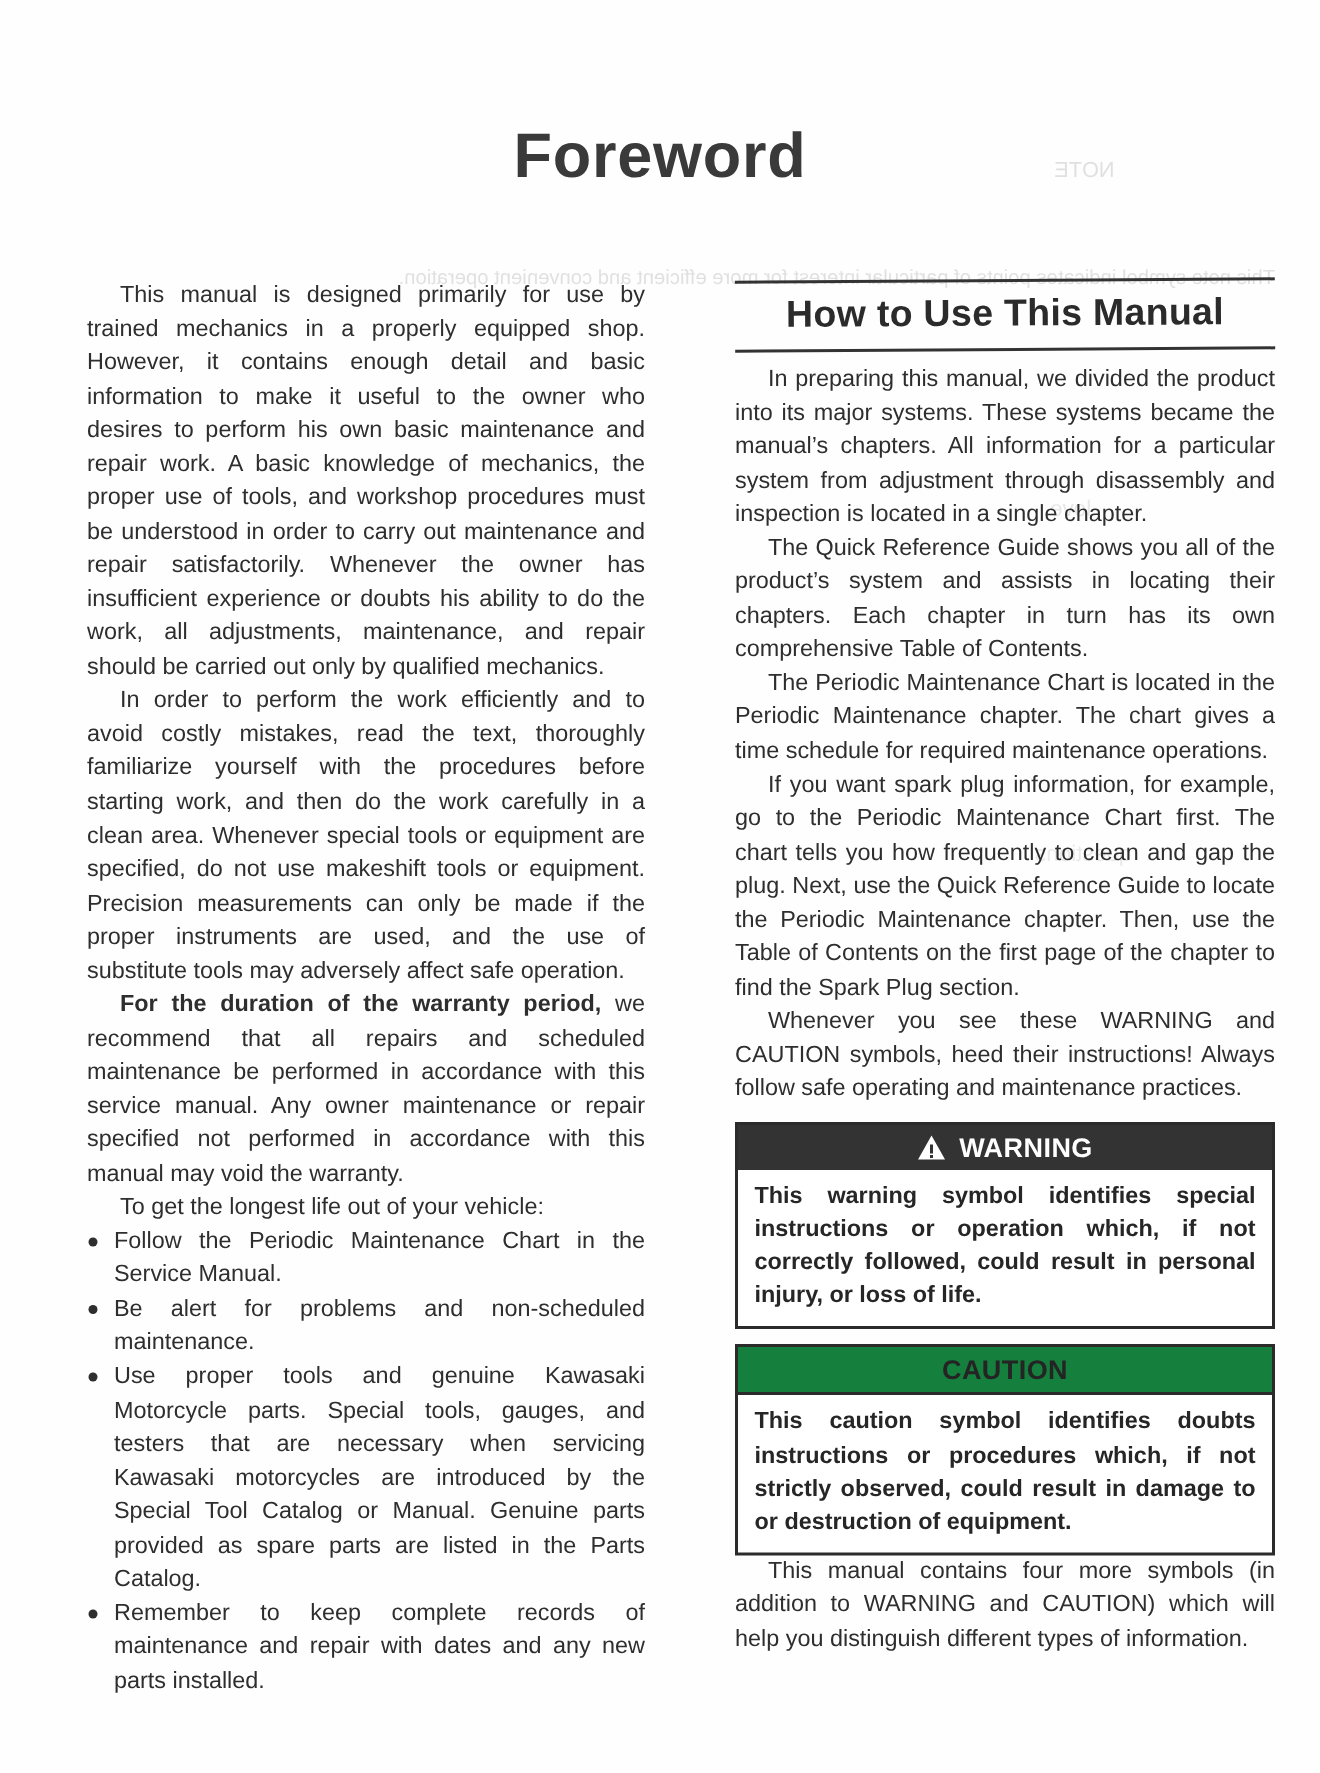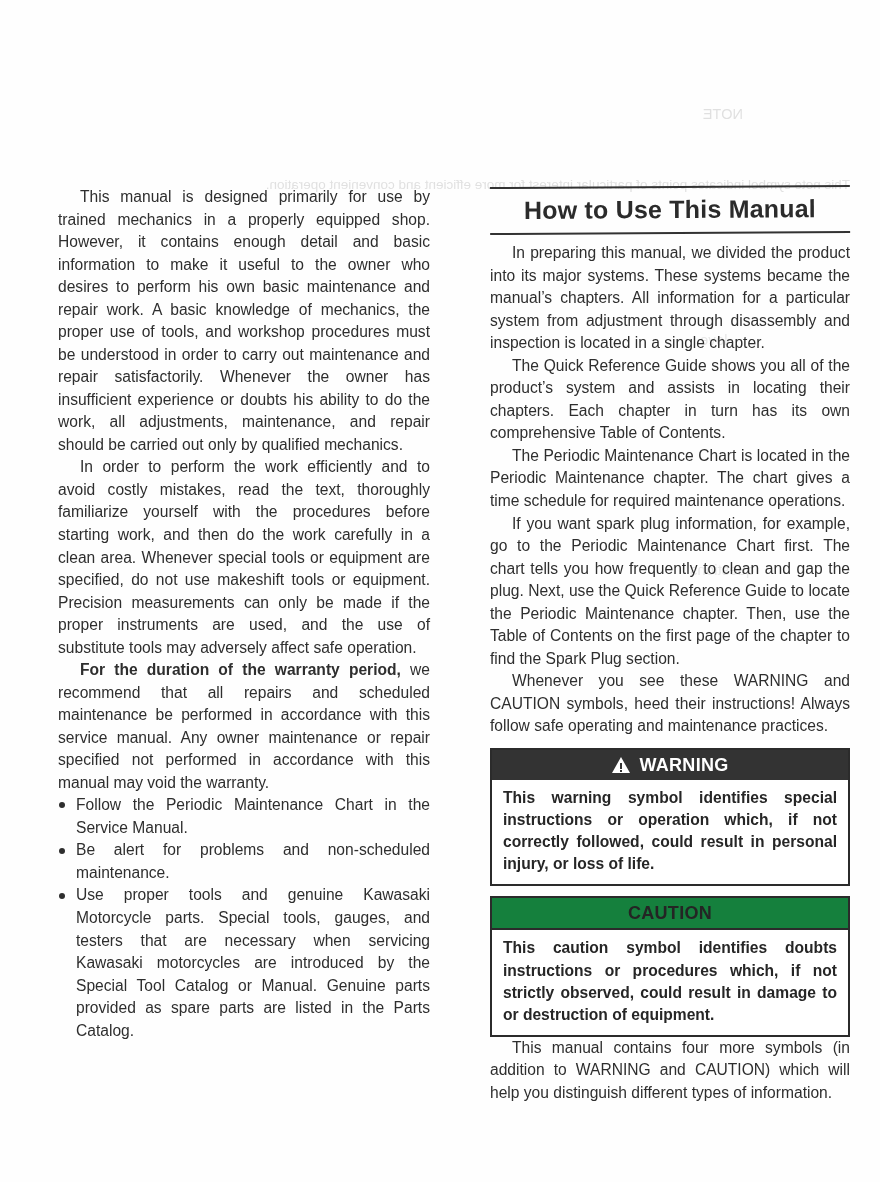--- a/index.html
+++ b/index.html
@@ -169,34 +169,37 @@
 
 <div class="page">
 
   <div class="bleed bleed-note">
     <span>NOTE</span>
   </div>
   <div class="bleed bleed-line">This note symbol indicates points of particular interest for more efficient and convenient operation.</div>
   <div class="bleed bleed-mid">love</div>
   <div class="bleed bleed-mid2">questions</div>
 
+  <div class="page-title">Foreword</div>
 
   <div class="col col-left">
 
     <p>This manual is designed primarily for use by trained mechanics in a properly equipped shop. However, it contains enough detail and basic information to make it useful to the owner who desires to perform his own basic maintenance and repair work. A basic knowledge of mechanics, the proper use of tools, and workshop procedures must be understood in order to carry out maintenance and repair satisfactorily. Whenever the owner has insufficient experience or doubts his ability to do the work, all adjustments, maintenance, and repair should be carried out only by qualified mechanics.</p>
 
     <p>In order to perform the work efficiently and to avoid costly mistakes, read the text, thoroughly familiarize yourself with the procedures before starting work, and then do the work carefully in a clean area. Whenever special tools or equipment are specified, do not use makeshift tools or equipment. Precision measurements can only be made if the proper instruments are used, and the use of substitute tools may adversely affect safe operation.</p>
 
     <p><span class="bold-lead">For the duration of the warranty period,</span><span> we recommend that all repairs and scheduled maintenance be performed in accordance with this service manual. Any owner maintenance or repair specified not performed in accordance with this manual may void the warranty.</span></p>
 
+    <p>To get the longest life out of your vehicle:</p>
 
     <ul class="bullets">
       <li><span class="dot"></span><span>Follow the Periodic Maintenance Chart in the Service Manual.</span></li>
       <li><span class="dot"></span><span>Be alert for problems and non-scheduled maintenance.</span></li>
       <li><span class="dot"></span><span>Use proper tools and genuine Kawasaki Motorcycle parts. Special tools, gauges, and testers that are necessary when servicing Kawasaki motorcycles are introduced by the Special Tool Catalog or Manual. Genuine parts provided as spare parts are listed in the Parts Catalog.</span></li>
+      <li><span class="dot"></span><span>Remember to keep complete records of maintenance and repair with dates and any new parts installed.</span></li>
     </ul>
   </div>
 
   <div class="col col-right">
 
     <div class="section-head-wrap">
       <div class="section-head">How to Use This Manual</div>
     </div>
 
     <p>In preparing this manual, we divided the product into its major systems. These systems became the manual’s chapters. All information for a particular system from adjustment through disassembly and inspection is located in a single chapter.</p>

